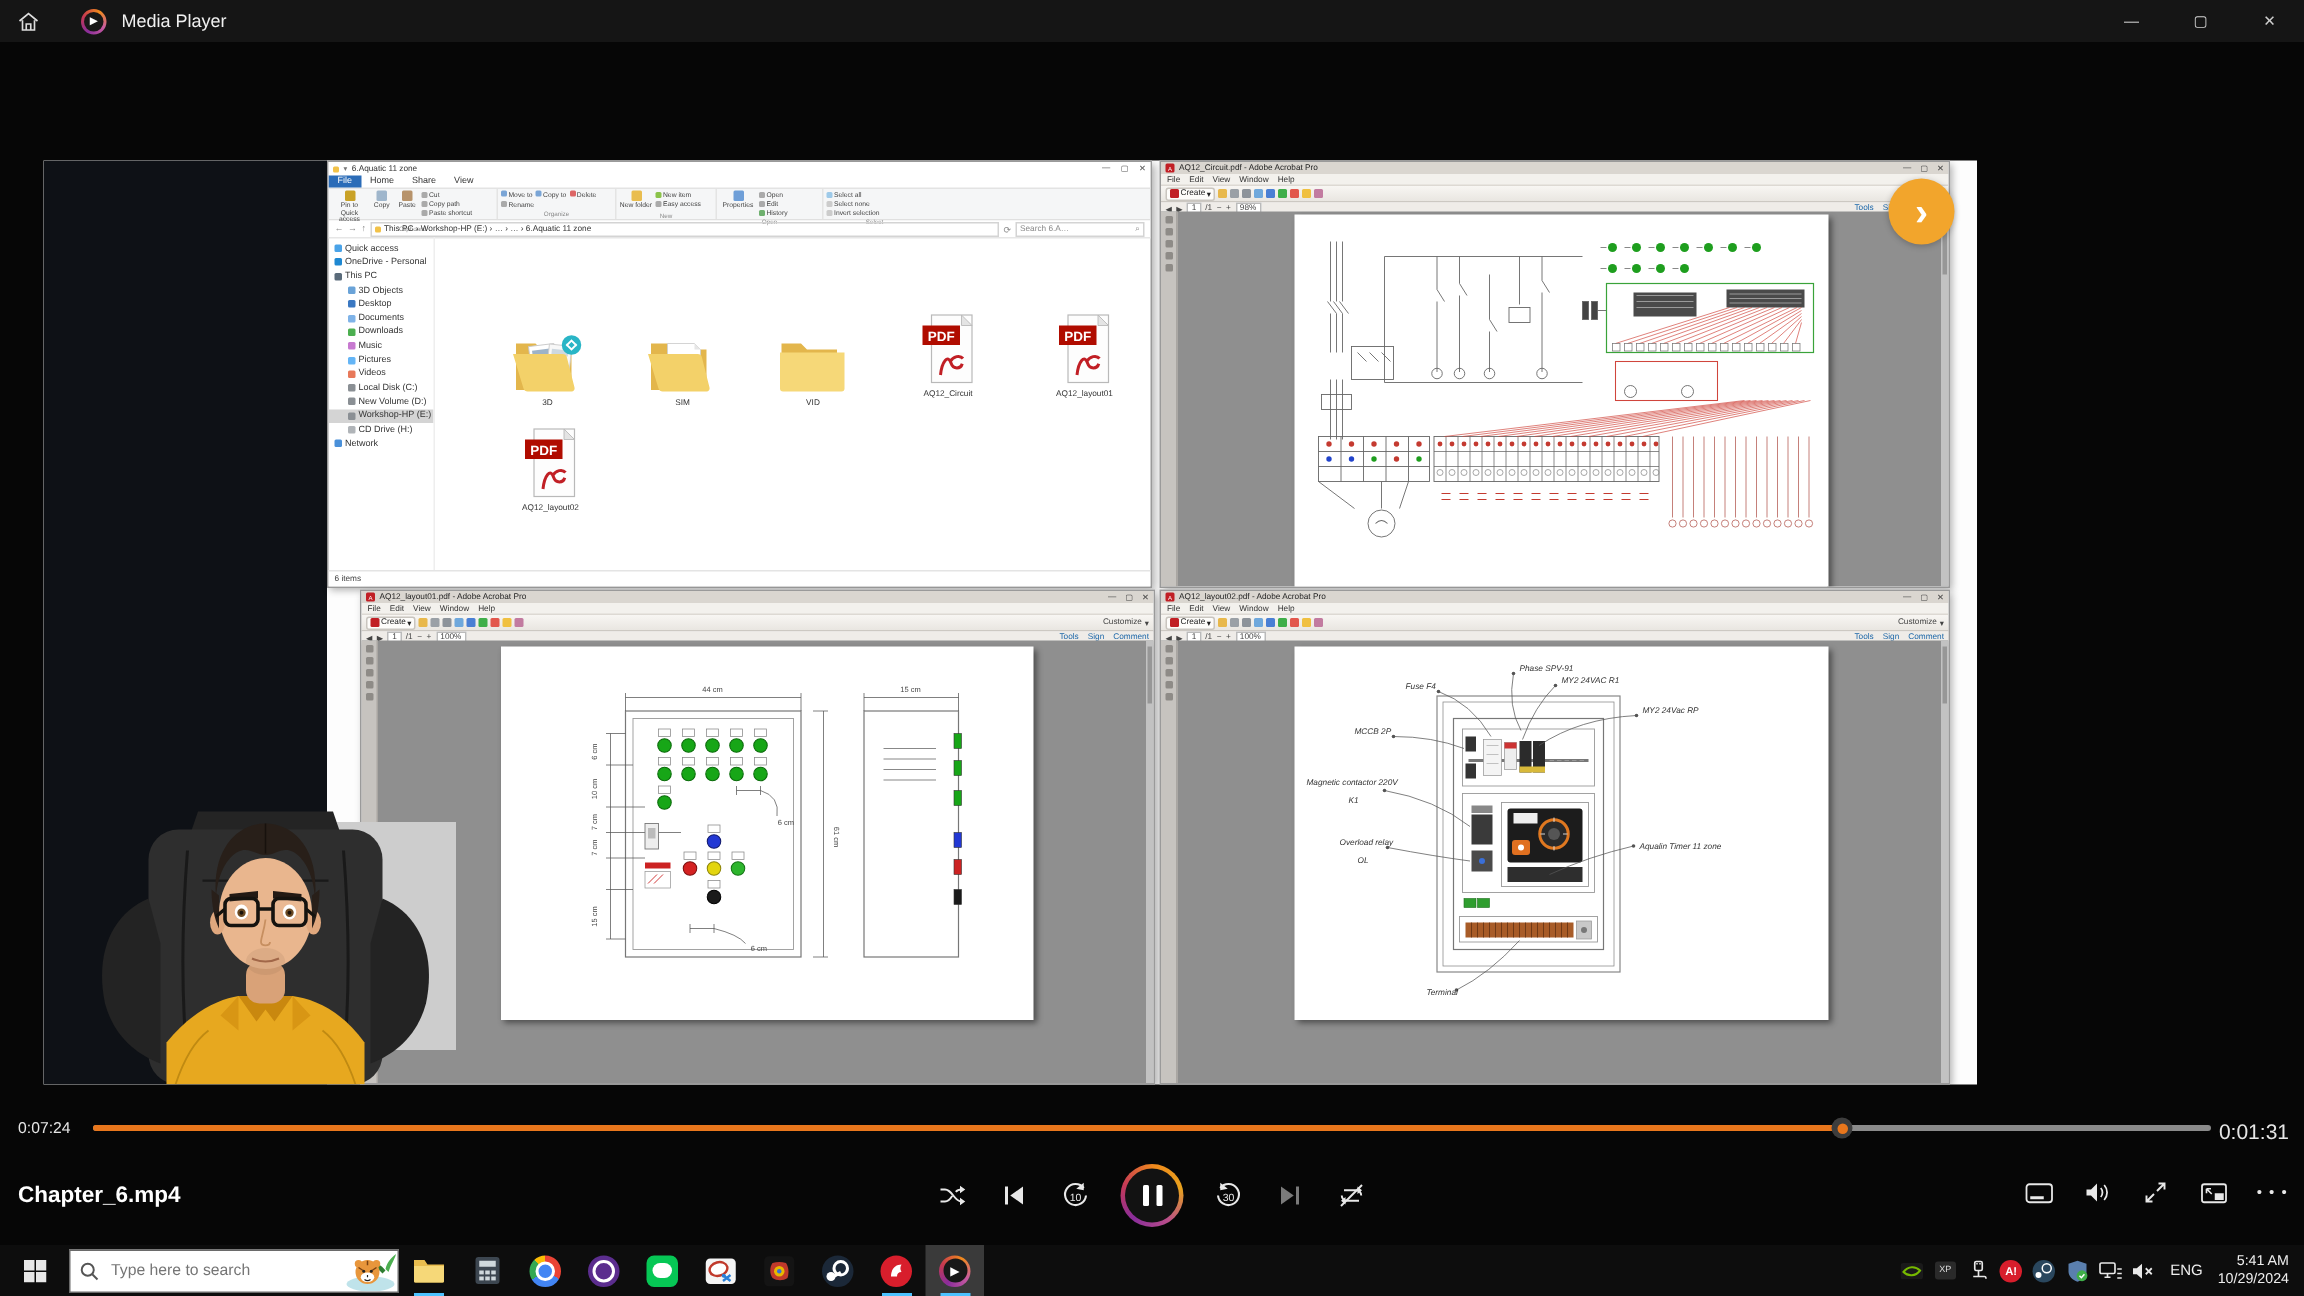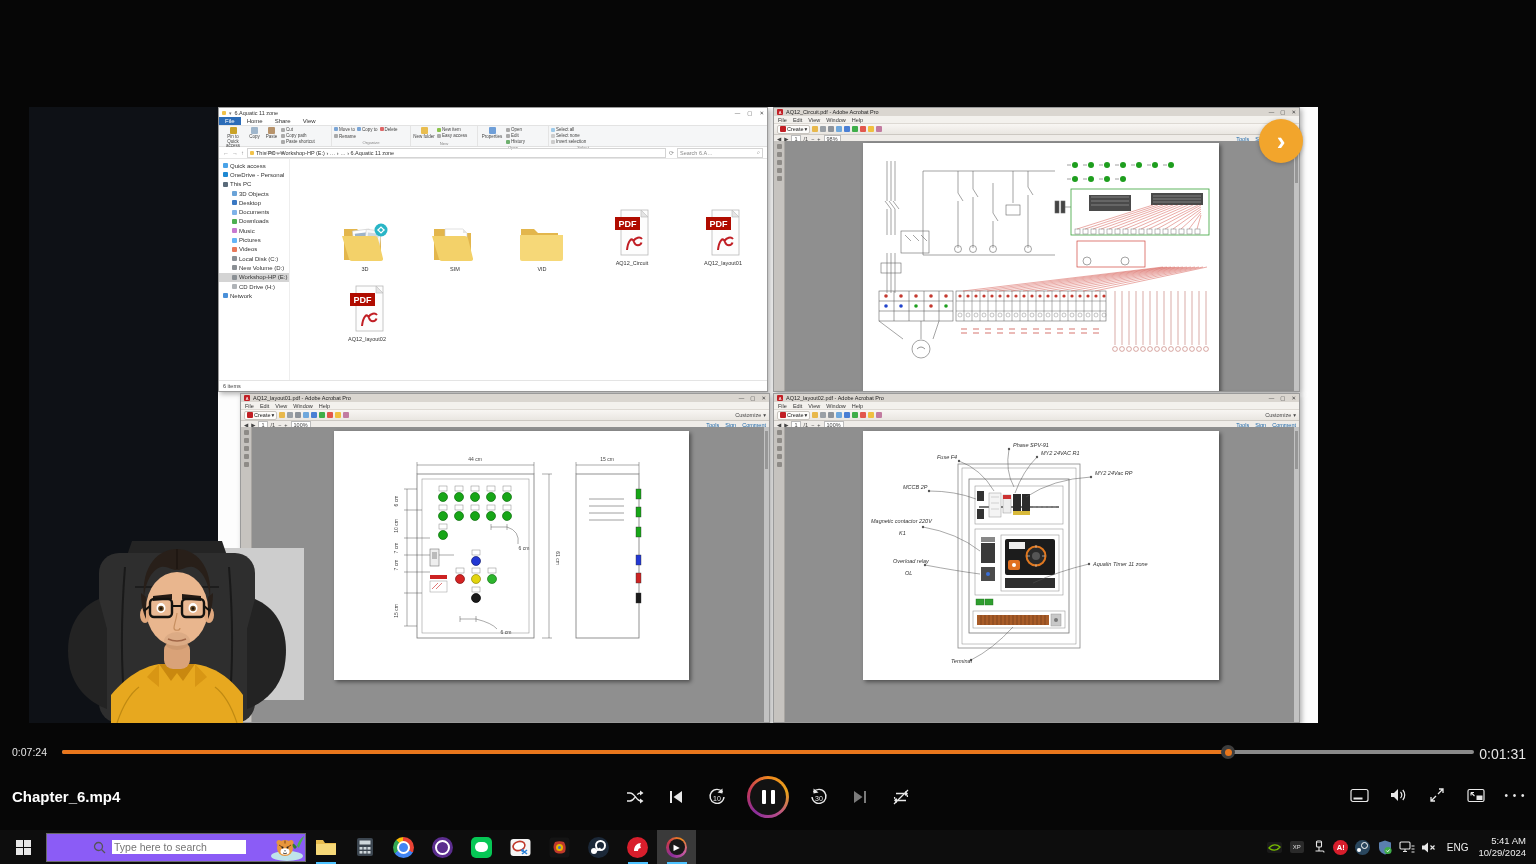--- a/index.html
+++ b/index.html
@@ -85,21 +85,21 @@
   .tbtn{width:22px;height:22px;display:flex;align-items:center;justify-content:center;}
   #pausebtn{width:42px;height:42px;border-radius:50%;
             background:conic-gradient(from 220deg,#8a2d9b,#c73a55,#f08a1c,#e8a21e,#b84d8a,#8a2d9b);
             display:flex;align-items:center;justify-content:center;}
   #pausebtn .pin{width:36px;height:36px;border-radius:50%;background:#121212;display:flex;align-items:center;justify-content:center;gap:5px;}
   #pausebtn .bar{width:4px;height:14px;background:#fff;border-radius:1px;}
   #rightctl{position:absolute;right:10px;top:44px;display:flex;align-items:center;gap:17px;}
   
   #taskbar{position:absolute;left:0;right:0;bottom:0;height:34px;background:#0d0d0d;display:flex;align-items:center;z-index:60;}
   #startbtn{width:46px;height:34px;display:flex;align-items:center;justify-content:center;}
-  #tsearch{width:218px;height:27px;background:#8b5cf6;display:flex;align-items:center;position:relative;overflow:hidden;border:1px solid #6a6a6a;padding-left:40px;}
+  #tsearch{width:218px;height:27px;background:#ffffff;display:flex;align-items:center;position:relative;overflow:hidden;border:1px solid #6a6a6a;}
   #tsearch input{border:0;outline:0;font-size:10.5px;color:#333;width:130px;font-family:"Liberation Sans",sans-serif;}
   .tkicon{width:39px;height:34px;display:flex;align-items:center;justify-content:center;position:relative;}
   .tkicon.active{background:#3a3a3a;}
   .tkicon .ul{position:absolute;bottom:0;left:50%;transform:translateX(-50%);width:20px;height:2px;background:#4cc2ff;}
   #tray{margin-left:auto;display:flex;align-items:center;gap:6px;padding-right:6px;}
   .tri{width:16px;height:16px;display:flex;align-items:center;justify-content:center;font-size:8px;}
   #lang{font-size:10px;color:#eee;padding:0 4px;}
   #clock{font-size:9.5px;color:#eee;text-align:right;line-height:1.25;padding-right:4px;}
   
   #next-circle{position:absolute;left:1230px;top:12px;width:44px;height:44px;border-radius:50%;
@@ -108,20 +108,37 @@
   #avatar-backdrop{position:absolute;left:189px;top:441px;width:86px;height:152px;background:#cdcdcd;z-index:19;}
   #avatar{position:absolute;left:18px;top:430px;z-index:20;}
   svg text{font-family:"Liberation Sans",sans-serif;}
   .scripty{font-family:"Liberation Serif",serif;font-style:italic;}
 </style>
 </head>
 <body>
 
 <div id="screen">
 
+  <div id="titlebar">
+    <div id="home-btn">
+      <svg width="14" height="13" viewBox="0 0 14 13">
+        <path d="M1 6 L7 1 L13 6 M3 5.5 V12 H11 V5.5 M5.5 12 V8 H8.5 V12" fill="none" stroke="#ddd" stroke-width="1.1"></path>
+      </svg>
+    </div>
+    <div id="app-icon">
+      <div class="inner">
+          <span>▶</span>
+        </div>
+    </div>
+    <div id="app-title">Media Player</div>
+    <div class="spacer"></div>
+    <div class="winctl">—</div>
+    <div class="winctl">▢</div>
+    <div class="winctl">✕</div>
+  </div>
 
   <div id="vframe">
     <div id="dark-strip"></div>
 
     <div id="explorer" class="win">
       <div id="ex-title">
         <span class="dot" style="background:#f2c249;"></span>
         <span class="q">▾</span>
         <span>6.Aquatic 11 zone</span>
         <span style="margin-left:auto;display:flex;gap:7px;color:#555;">

